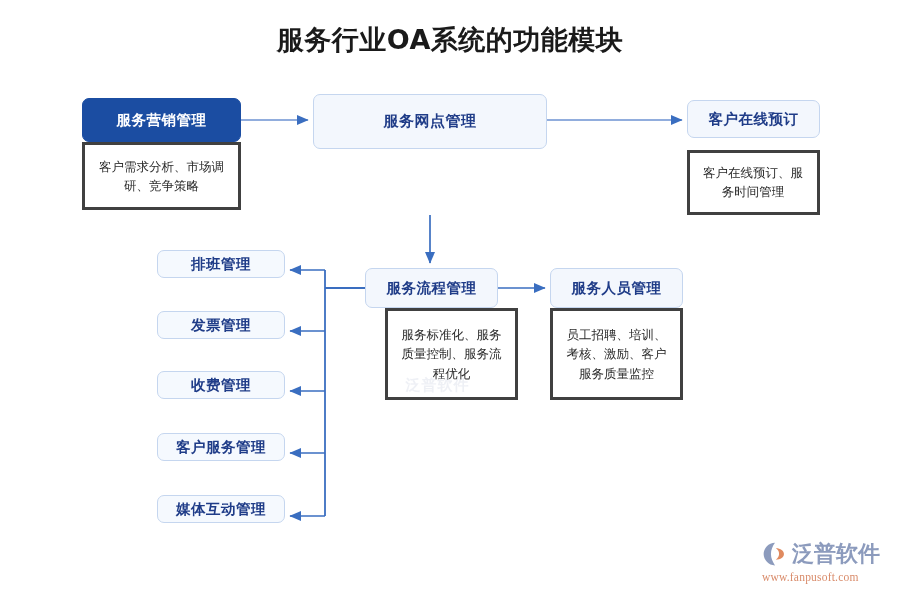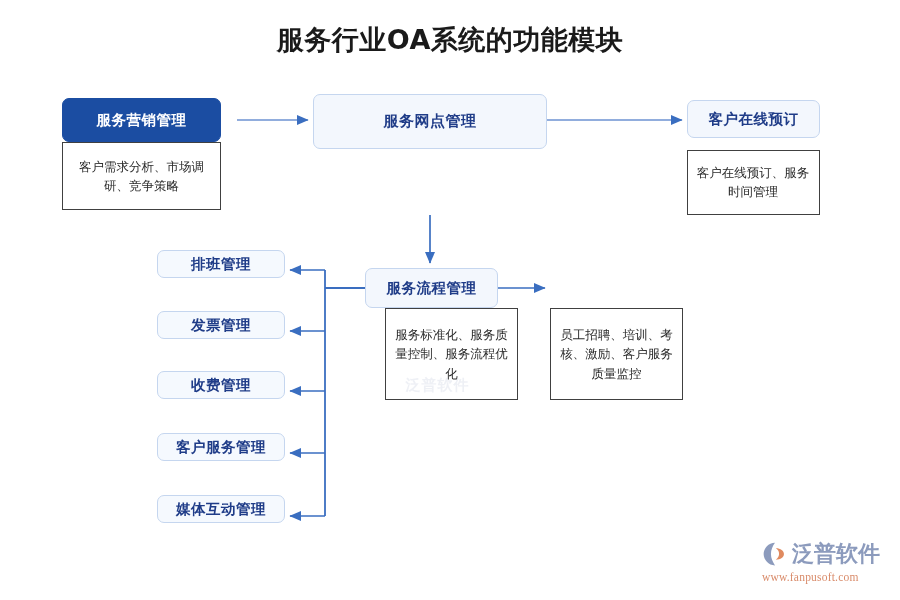--- a/index.html
+++ b/index.html
@@ -71,36 +71,36 @@
   }
   .node-head.filled {
     background: #1b4da2;
     border-color: #1b4da2;
     color: #ffffff;
   }
   .node-body {
     position: absolute;
     left: 0;
     box-sizing: border-box;
-    border: 1px solid #404040;
+    border: 3px solid #404040;
     background: #ffffff;
     color: #2b2b2b;
     font-size: 12.5px;
     line-height: 1.55;
     text-align: center;
     display: flex;
     align-items: center;
     justify-content: center;
     padding: 4px 9px;
     z-index: 1;
     font-family: "DejaVu Sans", "Liberation Sans", sans-serif;
   }
 
   
-  #node-marketing      { left: 62px;  top: 98px;  width: 159px; height: 112px; }
+  #node-marketing      { left: 82px;  top: 98px;  width: 159px; height: 112px; }
   #node-marketing .node-head { height: 44px; }
   #node-marketing .node-body { top: 44px; width: 159px; height: 68px; }
 
   #node-branch         { left: 313px; top: 94px;  width: 234px; height: 121px; }
   #node-branch .node-head { height: 55px; font-size: 15px; }
   #node-branch .node-body { top: 55px; width: 234px; height: 66px; }
 
   #node-booking        { left: 687px; top: 100px; width: 133px; height: 103px; }
   #node-booking .node-head { height: 38px; }
   #node-booking .node-body { top: 50px; width: 133px; height: 65px; line-height: 1.5; padding-left: 8px; }
@@ -244,20 +244,21 @@
     <div class="node-head">客户在线预订</div>
     <div class="node-body">客户在线预订、服务时间管理</div>
   </div>
 
   <div class="node" id="node-process">
     <div class="node-head">服务流程管理</div>
     <div class="node-body">服务标准化、服务质量控制、服务流程优化</div>
   </div>
 
   <div class="node" id="node-staff">
+    <div class="node-head">服务人员管理</div>
     <div class="node-body">员工招聘、培训、考核、激励、客户服务质量监控</div>
   </div>
 
   <div id="inner-watermark">
     <div class="wm-text">泛普软件</div>
   </div>
 
   <div class="leaf-node" id="leaf-0">
     <span>排班管理</span>
   </div>

